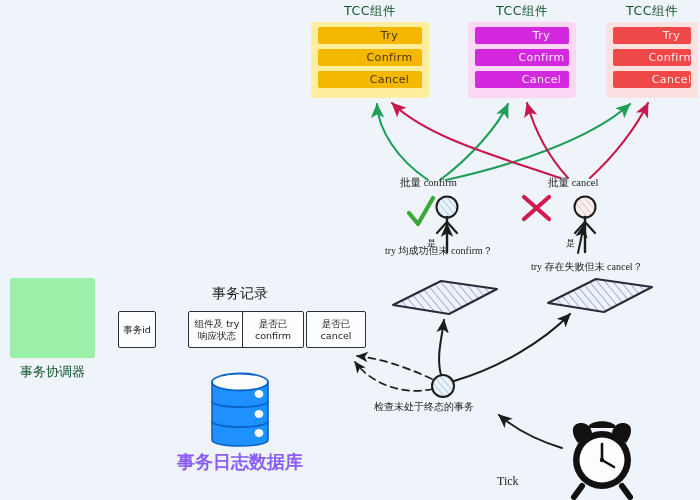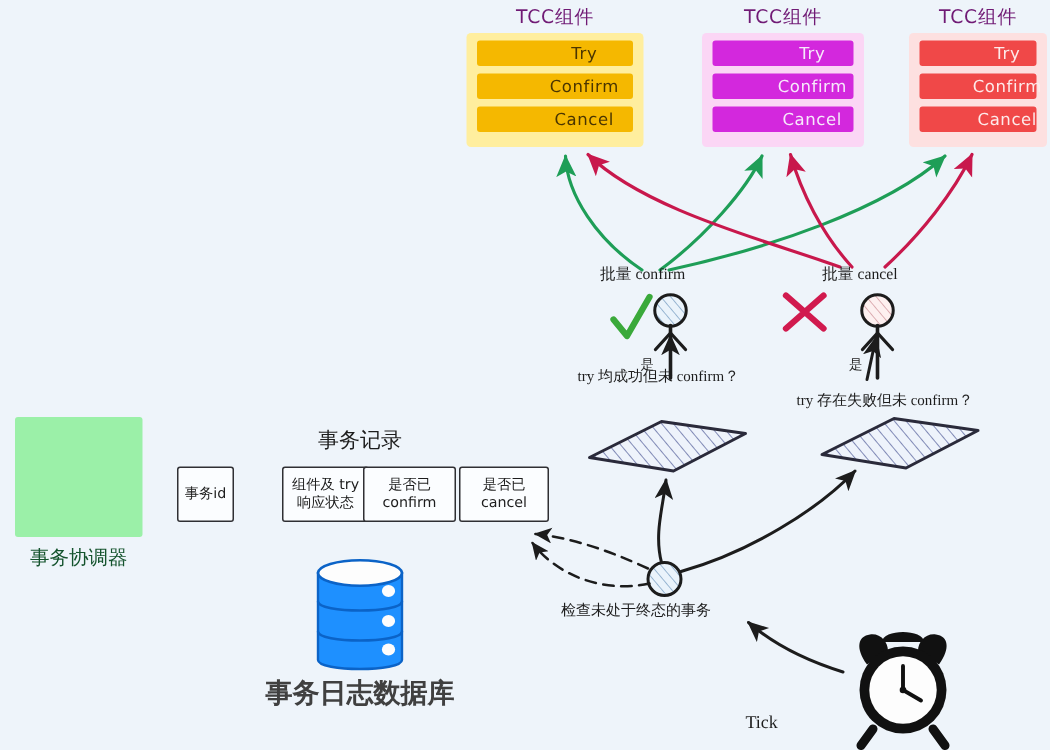--- a/index.html
+++ b/index.html
@@ -8,21 +8,21 @@
     background:#eef4fa;
     font-family:"DejaVu Sans","Liberation Sans",sans-serif;
     position:relative;
   }
   #canvas{position:absolute;inset:0;width:700px;height:500px;}
 
   
   .tcc-panel{position:absolute;border-radius:3px;}
   .tcc-title{
     position:absolute;width:100%;text-align:center;top:-19px;
-    font-size:12.5px;color:#701a75;letter-spacing:.5px;
+    font-size:12.5px;color:#14532d;letter-spacing:.5px;
   }
   .tcc-bar{
     height:17px;margin:5px 7px;border-radius:2px;
     display:flex;align-items:center;justify-content:center;
     font-size:11px;color:#3a2a00;letter-spacing:.4px;padding-left:39px;
   }
   .tcc-a{background:#ffee9e;}
   .tcc-a .tcc-bar{background:#f5b800;color:#4a3500;}
   .tcc-b{background:#fbd6f5;}
   .tcc-b .tcc-bar{background:#d328dd;color:#f7e9fb;}
@@ -49,21 +49,21 @@
     box-sizing:border-box;padding:1px 2px;
   }
 
   
   .lbl{position:absolute;color:#1d1d1d;white-space:nowrap;font-family:Liberation Serif, serif;}
   .lbl-batch{font-size:10.5px;}
   .lbl-yes{font-size:9px;}
   .lbl-q{font-size:10px;}
   .lbl-check{font-size:10px;}
   .lbl-tick{font-size:12px;margin-top:34px;}
-  .db-caption{font-size:18px;font-weight:bold;color:#404040;}
+  .db-caption{font-size:18px;font-weight:bold;color:#8b5cf6;}
   .coord-caption{font-size:13px;}
 </style>
 </head>
 <body>
 
 <svg id="canvas" viewBox="0 0 700 500">
   <defs>
     <pattern id="hatch" patternUnits="userSpaceOnUse" width="6" height="6" patternTransform="rotate(-40)">
       <rect width="6" height="6" fill="#eef3fb"></rect>
       <line x1="0" y1="0" x2="0" y2="6" stroke="#6a74a8" stroke-width="1.1"></line>
@@ -205,21 +205,21 @@
   <div class="tcc-bar">Cancel</div>
 </div>
 
 <div class="lbl lbl-batch" style="left:400px;top:176px;">批量 confirm</div>
 <div class="lbl lbl-batch" style="left:548px;top:176px;">批量 cancel</div>
 
 <div class="lbl lbl-yes" style="left:427px;top:237px;">是</div>
 <div class="lbl lbl-yes" style="left:566px;top:237px;">是</div>
 
 <div class="lbl lbl-q" style="left:385px;top:244px;">try 均成功但未 confirm？</div>
-<div class="lbl lbl-q" style="left:531px;top:260px;">try 存在失败但未 confirm？</div>
+<div class="lbl lbl-q" style="left:531px;top:260px;">try 存在失败但未 cancel？</div>
 
 <div class="lbl lbl-check" style="left:374px;top:400px;">检查未处于终态的事务</div>
 <div class="lbl lbl-tick" style="left:497px;top:440px;">Tick</div>
 
 <div class="coordinator-box" style="left:10px;top:278px;width:85px;height:80px;"></div>
 <div class="caption coord-caption" style="left:10px;top:363px;width:85px;">事务协调器</div>
 
 <div class="caption db-caption" style="left:165px;top:450px;width:150px;">事务日志数据库</div>
 
 <div class="rec-title" style="left:180px;top:285px;width:120px;">事务记录</div>

